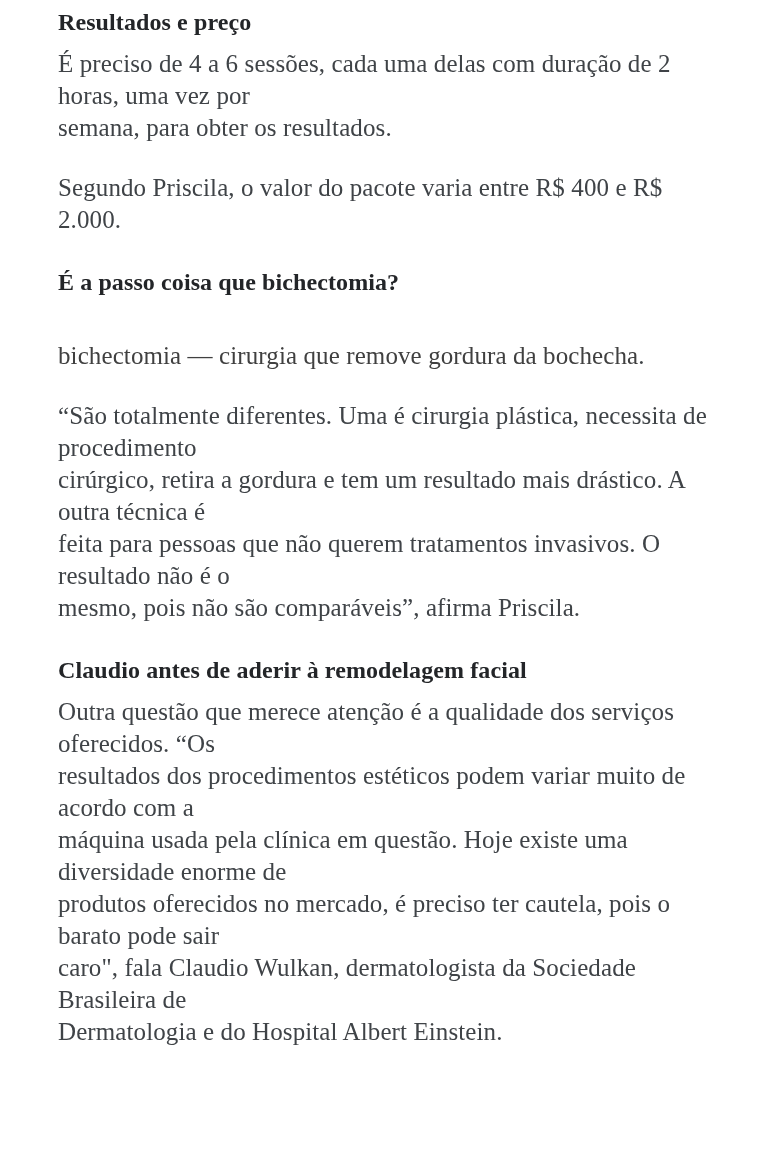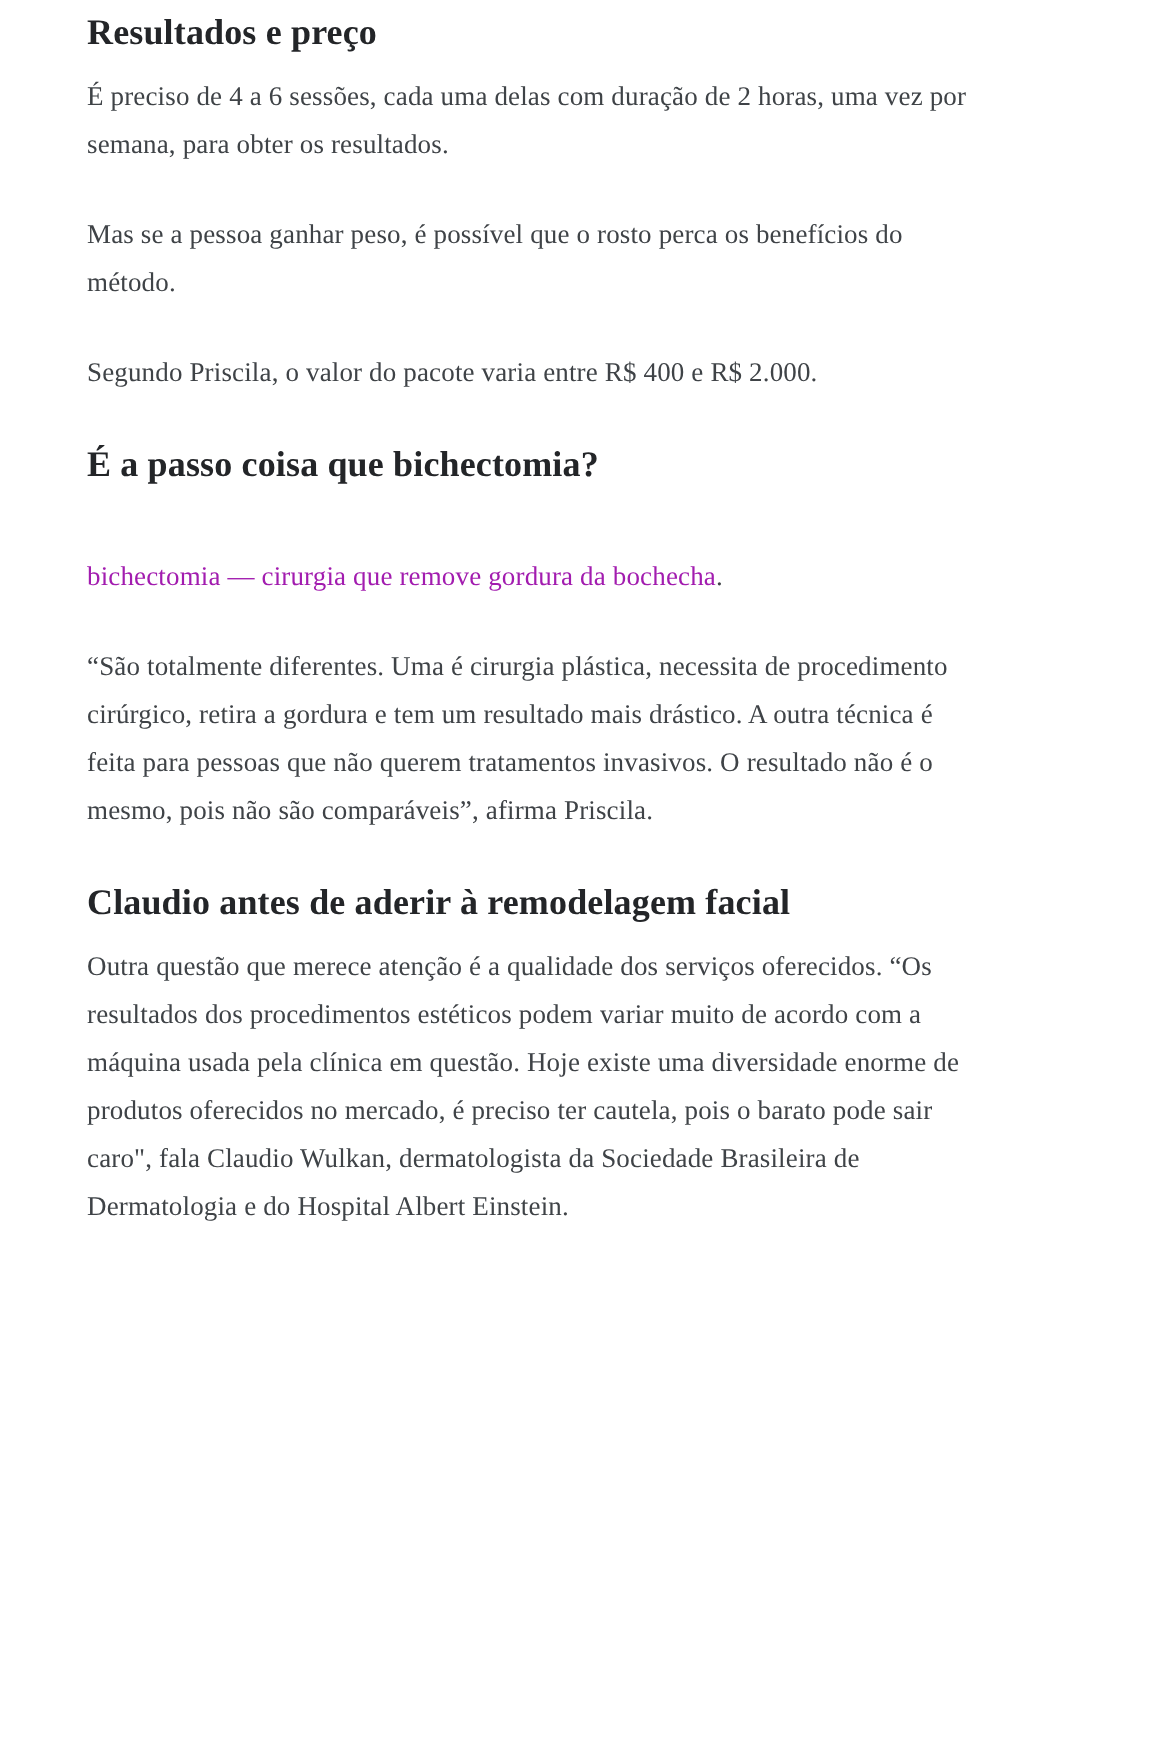--- a/index.html
+++ b/index.html
@@ -20,46 +20,44 @@
     font-family: "Liberation Serif", "DejaVu Serif", serif;
     font-size: 24px;
     line-height: 32px;
     font-weight: 700;
     color: #232528;
     letter-spacing: 0.1px;
     margin: 30px 0 10px 0;
   }
   section.first .heading { margin-top: 0; }
   .para {
-    font-size: 18px;
+    font-size: 25px;
     line-height: 32px;
     color: #3f4347;
     margin: 0 0 28px 0;
     white-space: pre-line;
     letter-spacing: 0.1px;
   }
   .para:last-child { margin-bottom: 0; }
   .inline-link {
-    color: #a21caf;
+    color: #404040;
     text-decoration: none;
     cursor: pointer;
   }
 </style>
 </head>
 <body>
 
 <div class="page">
   <article>
 
     <section class="first">
       <h2 class="heading">Resultados e preço</h2>
       <p class="para">É preciso de 4 a 6 sessões, cada uma delas com duração de 2 horas, uma vez por
 semana, para obter os resultados.</p>
-      <p class="para">Mas se a pessoa ganhar peso, é possível que o rosto perca os benefícios do
-método.</p>
       <p class="para">Segundo Priscila, o valor do pacote varia entre R$ 400 e R$ 2.000.</p>
     </section>
 
     <section>
       <h2 class="heading">É a passo coisa que bichectomia?</h2>
       <p class="para"><br><a class="inline-link" href="#">bichectomia — cirurgia que remove gordura da bochecha</a><span>.</span></p>
       <p class="para">“São totalmente diferentes. Uma é cirurgia plástica, necessita de procedimento
 cirúrgico, retira a gordura e tem um resultado mais drástico. A outra técnica é
 feita para pessoas que não querem tratamentos invasivos. O resultado não é o
 mesmo, pois não são comparáveis”, afirma Priscila.</p>

